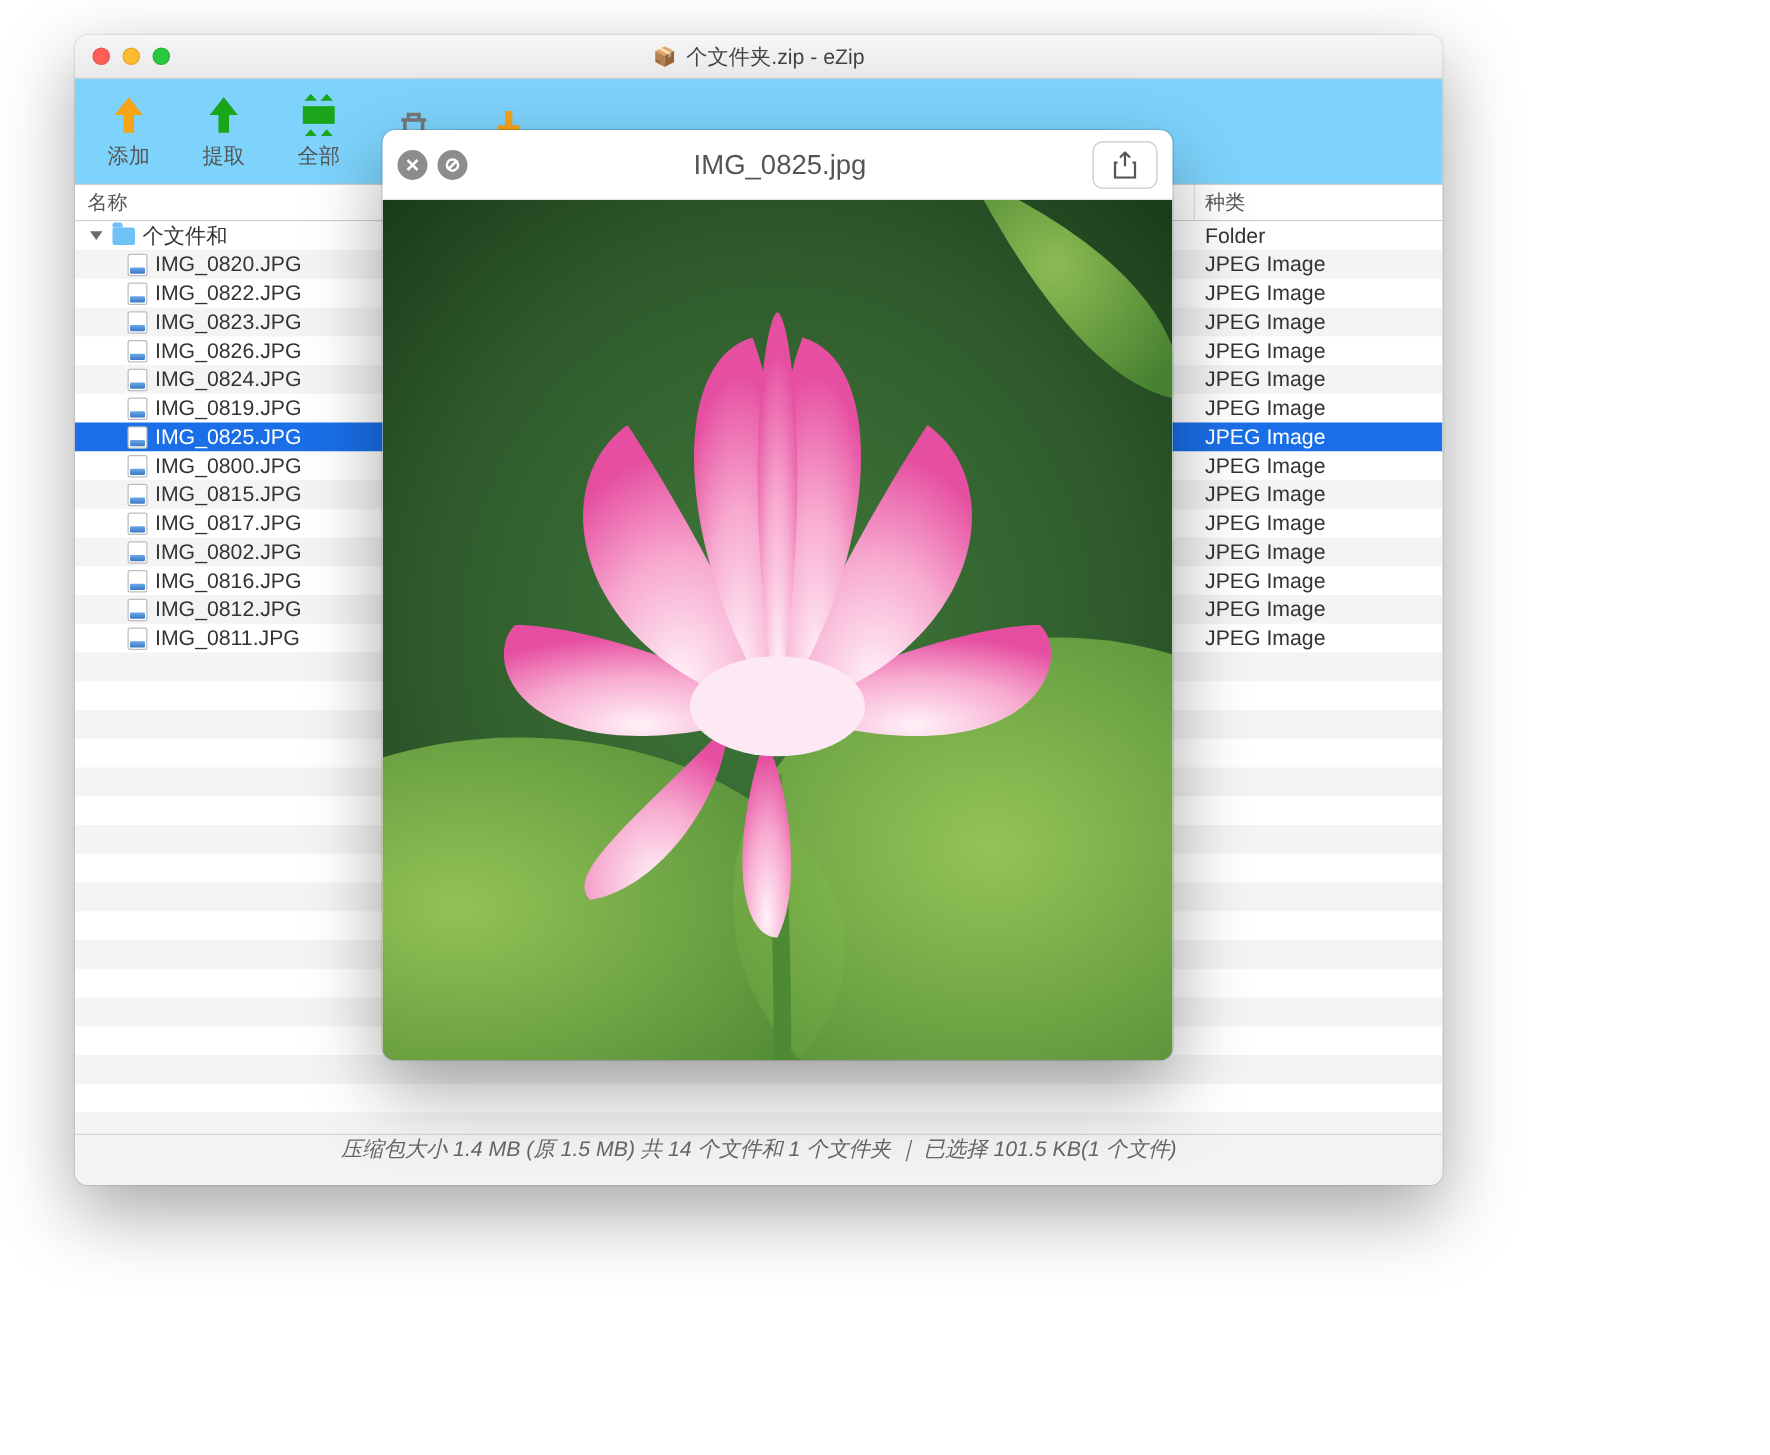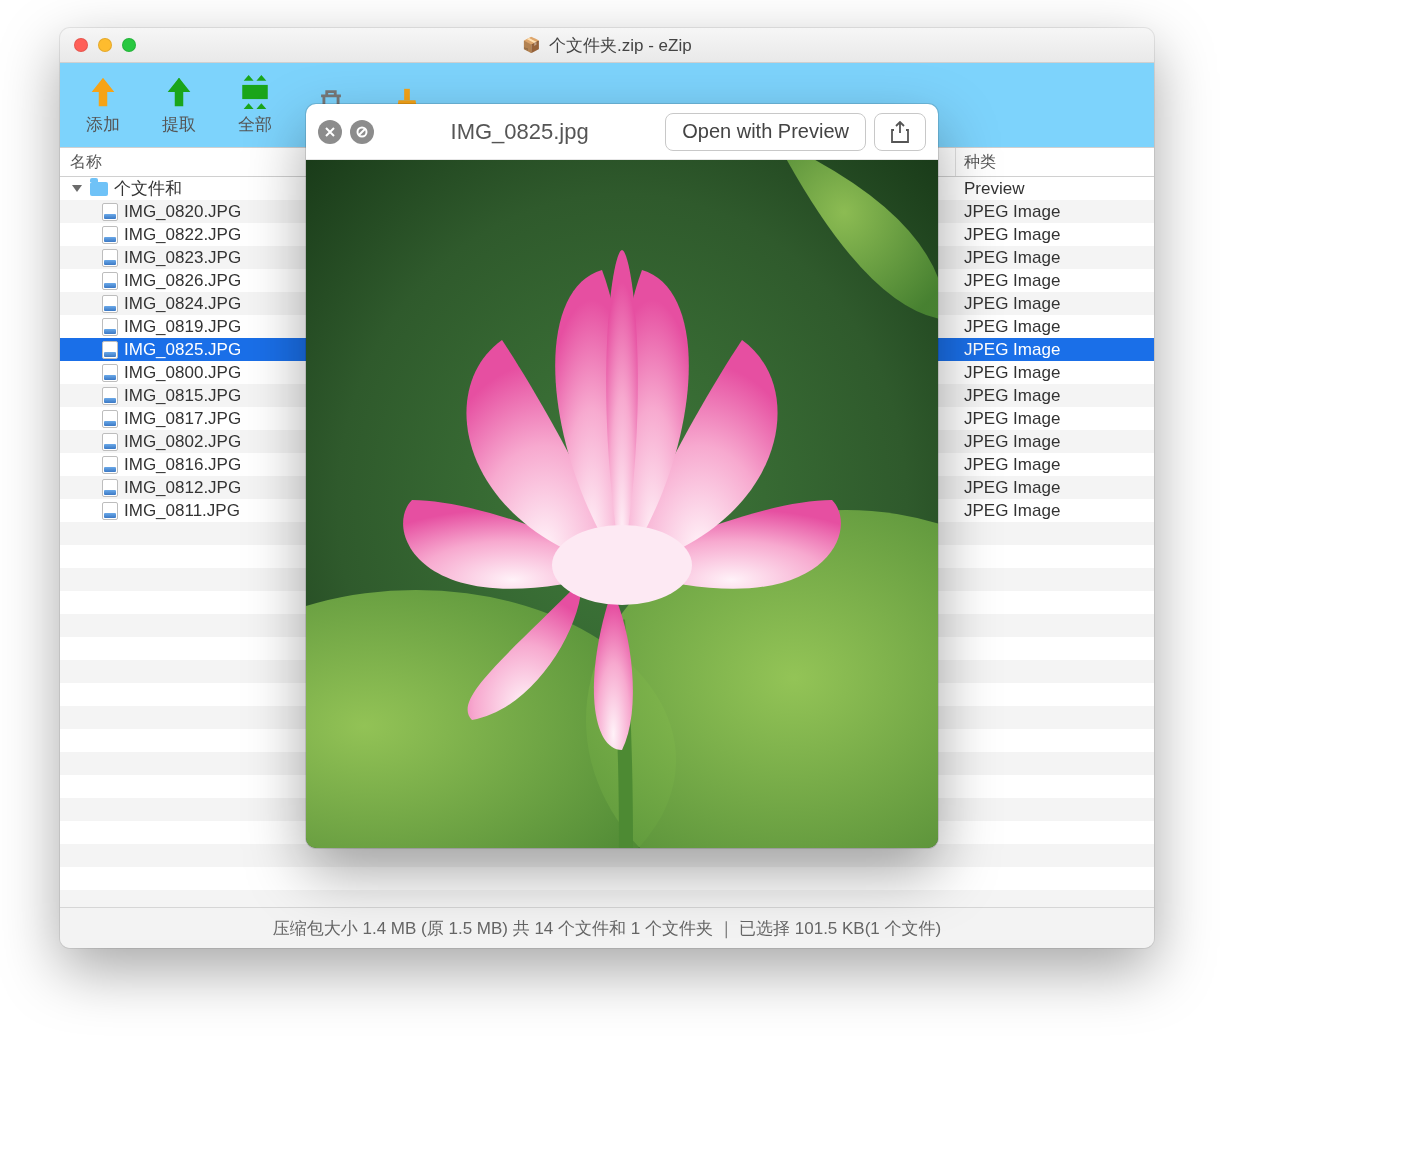--- a/index.html
+++ b/index.html
@@ -109,26 +109,27 @@
   .disclosure { width: 0; height: 0; border-left: 5px solid transparent; border-right: 5px solid transparent; border-top: 7px solid #6b6b6b; margin-left:6px; margin-right:2px;}
   .folder-icon { width:18px; height:14px; background:#6fc2f7; border-radius:2px; position:relative; }
   .folder-icon::before { content:""; position:absolute; top:-4px; left:0; width:8px; height:4px; background:#6fc2f7; border-radius:2px 2px 0 0;}
   .file-icon { width:14px; height:16px; background:#fff; border:1px solid #bdbdbd; border-radius:2px; margin-left:0; position:relative;}
   .file-icon::after { content:""; position:absolute; bottom:1px; left:1px; right:1px; height:5px; background:linear-gradient(#6aa9e9,#3b78c4); border-radius:1px;}
   .row .indent-0 { padding-left: 6px; }
   .row .indent-1 { padding-left: 42px; }
   .statusbar {
     height: 40px;
     display:flex;
-    align-items:center;
+    align-items:flex-start;
     justify-content:center;
     font-size: 17px;
     color:#666;
     background:#f3f3f3;
     border-top:1px solid #d6d6d6;
+    font-style:italic;
   }
 
   
   .ql {
     position:absolute;
     left: 306px;
     top: 104px;
     width: 632px;
     height: 744px;
     background:#fff;
@@ -245,21 +246,21 @@
     <div class="col-kind">种类</div>
   </div>
 
   <div class="filelist" id="filelist">
       <div class="row">
         <div class="cell-name indent-0">
           <div class="disclosure"></div>
           <div class="folder-icon"></div>
           <span>个文件和</span>
         </div>
-        <div class="cell-kind">Preview</div>
+        <div class="cell-kind">Folder</div>
       </div>
       <div class="row alt">
         <div class="cell-name indent-1">
           <div class="file-icon"></div>
           <span>IMG_0820.JPG</span>
         </div>
         <div class="cell-kind">JPEG Image</div>
       </div>
       <div class="row">
         <div class="cell-name indent-1">
@@ -434,21 +435,20 @@
           <path stroke="#fff" stroke-width="2" d="M2 2 L10 10 M10 2 L2 10"></path>
         </svg>
     </div>
     <div class="circle-btn">
       <svg width="12" height="12" viewBox="0 0 12 12">
           <circle cx="6" cy="6" r="4.5" fill="none" stroke="#fff" stroke-width="2"></circle>
           <path stroke="#fff" stroke-width="2" d="M3 9 L9 3"></path>
         </svg>
     </div>
     <div class="ql-title">IMG_0825.jpg</div>
-    <div class="open-btn">Open with Preview</div>
     <div class="share-btn">
       <svg width="20" height="22" viewBox="0 0 20 22">
           <path fill="none" stroke="#555" stroke-width="1.8" d="M10 1 V12 M6 5 L10 1 L14 5 M4 9 H2 V21 H18 V9 H16"></path>
         </svg>
     </div>
   </div>
   <div class="ql-image">
     <svg viewBox="0 0 632 688" preserveAspectRatio="xMidYMid slice">
       <defs>
         <radialGradient id="bg" cx="50%" cy="50%" r="75%">

